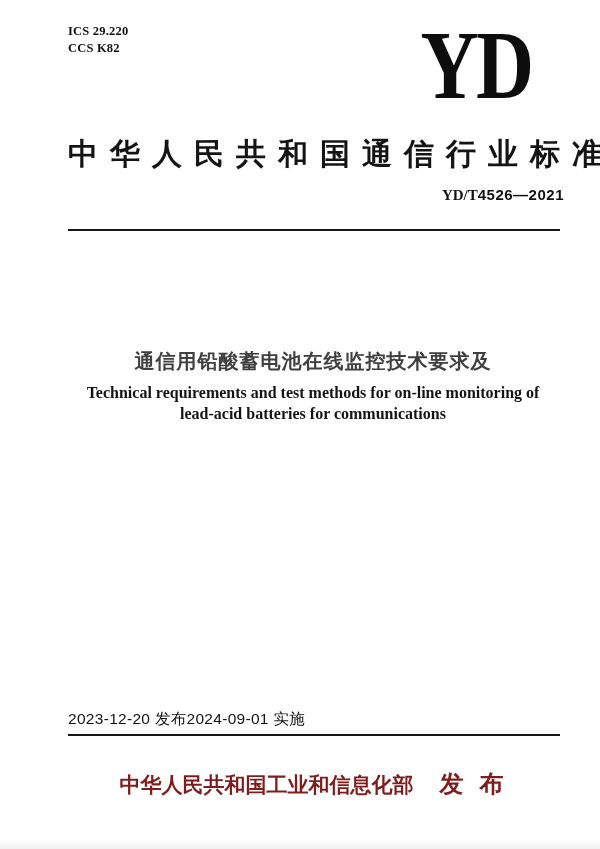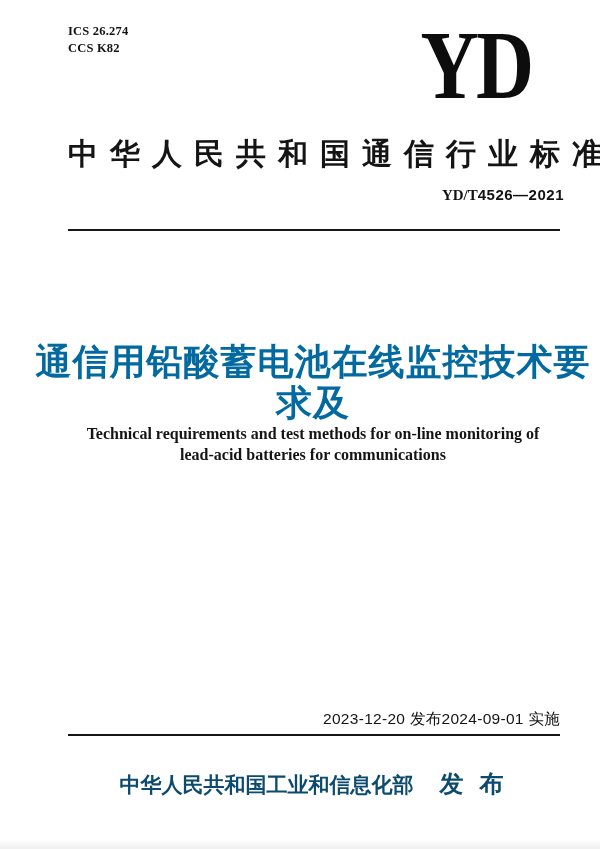--- a/index.html
+++ b/index.html
@@ -89,73 +89,73 @@
   .rule-bottom { top: 734px; }
 
   .title-block {
     position: absolute;
     left: 26px;
     right: 0;
     top: 341px;
     text-align: center;
   }
   .title-cn {
-    font-size: 36px;
+    font-size: 20px;
     font-weight: 700;
     line-height: 41px;
     letter-spacing: 1px;
-    color: #0369a1;
+    color: #404040;
   }
   .title-en {
     font-family: "Liberation Serif", serif;
     font-weight: bold;
     font-size: 16px;
     line-height: 21px;
     color: #141414;
   }
 
   .date-row {
     position: absolute;
     left: 68px;
     right: 40px;
     top: 709px;
     display: flex;
-    justify-content: flex-end;
+    justify-content: flex-start;
     font-size: 15.5px;
     font-weight: 500;
     letter-spacing: 0.3px;
     color: #141414;
   }
 
   .footer-row {
     position: absolute;
     left: 28px;
     right: 0;
     top: 768px;
     display: flex;
     justify-content: center;
     align-items: baseline;
     gap: 26px;
     font-family: "Liberation Serif", serif;
     font-weight: bold;
     font-size: 21px;
-    color: #0c4a6e;
+    color: #7f1d1d;
   }
   .footer-row .publish-label {
     letter-spacing: 5px;
     font-size: 24px;
   }
 </style>
 </head>
 <body>
 
 <div class="page">
 
   <div class="meta-block">
-    <div>ICS 26.274</div>
+    <div>ICS 29.220</div>
     <div>CCS K82</div>
   </div>
 
   <div class="yd-logo">YD</div>
 
   <div class="standard-type">中华人民共和国通信行业标准</div>
 
   <div class="standard-number">
     <span class="prefix">YD/T</span><span class="value">4526—2021</span>
   </div>

